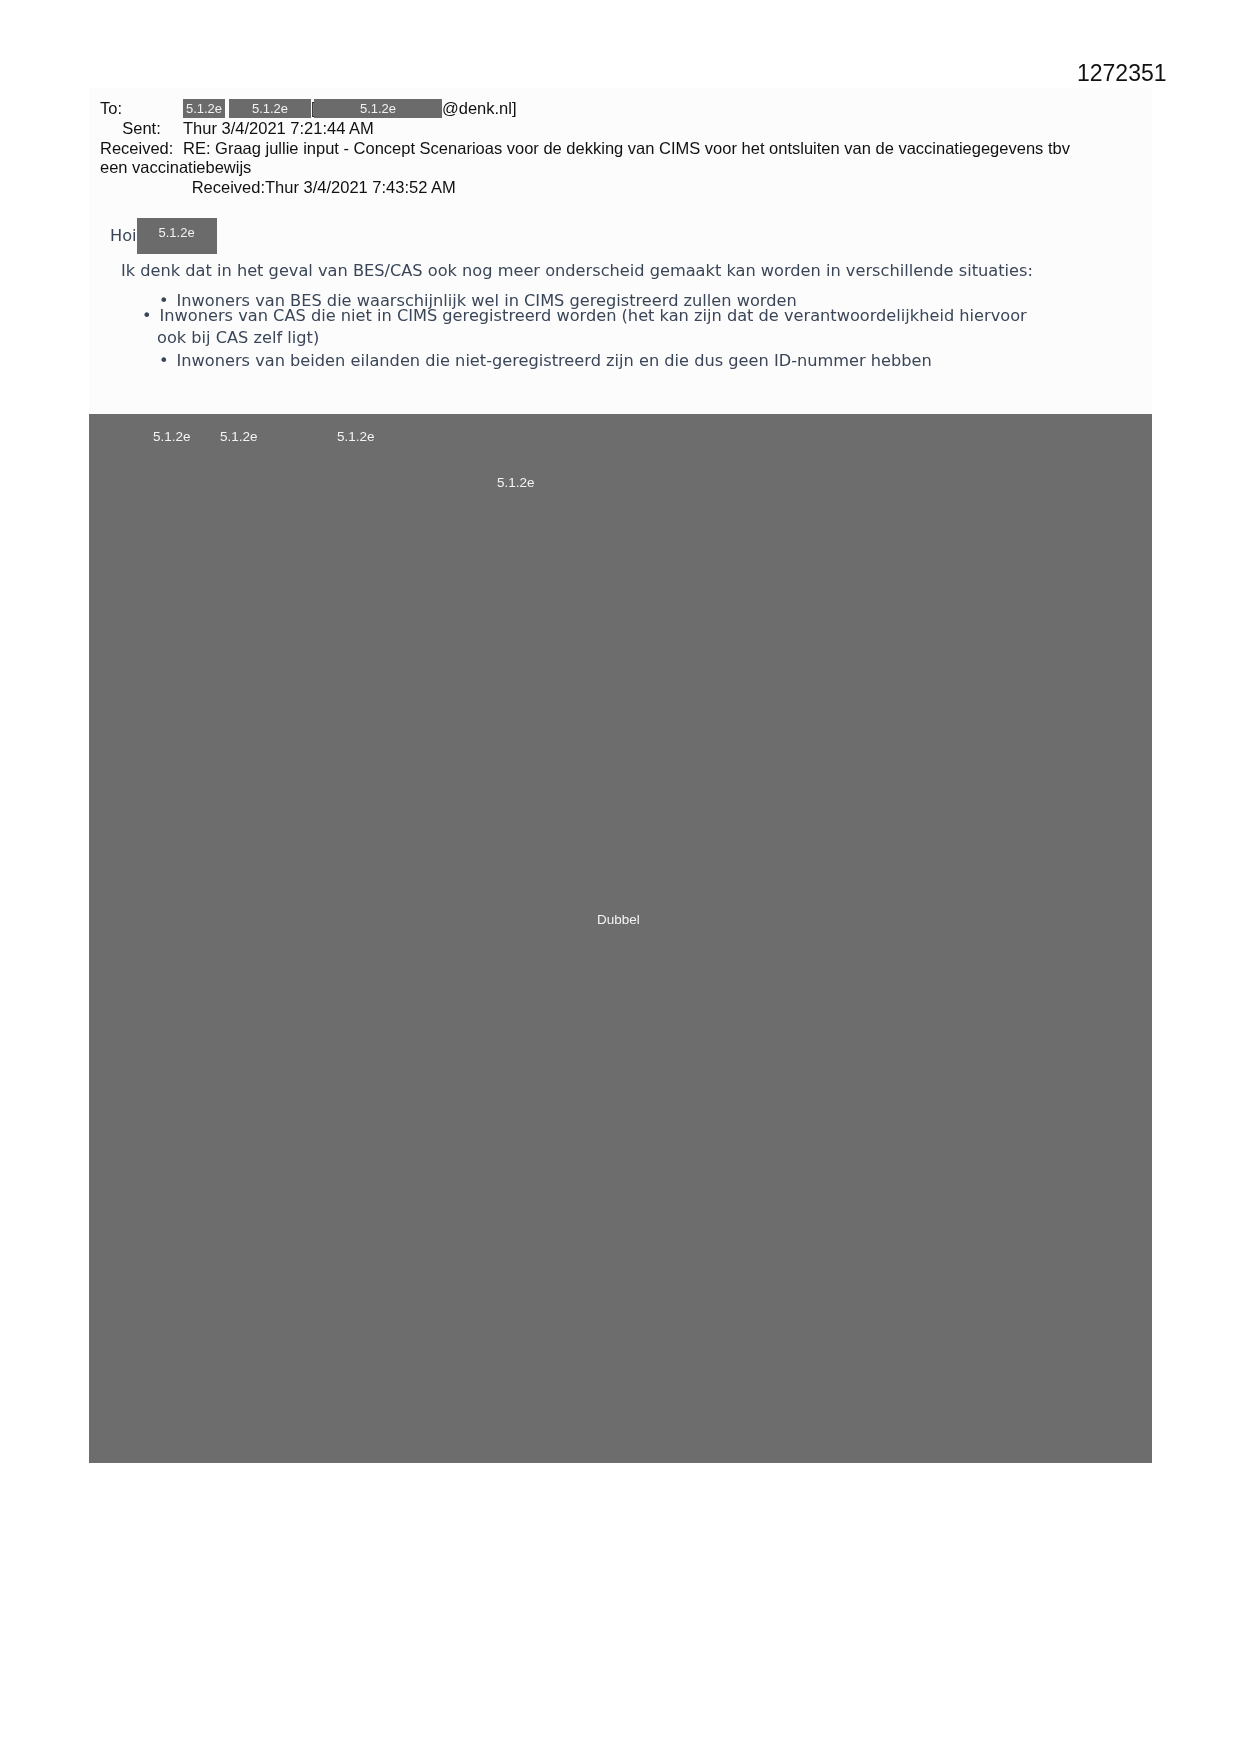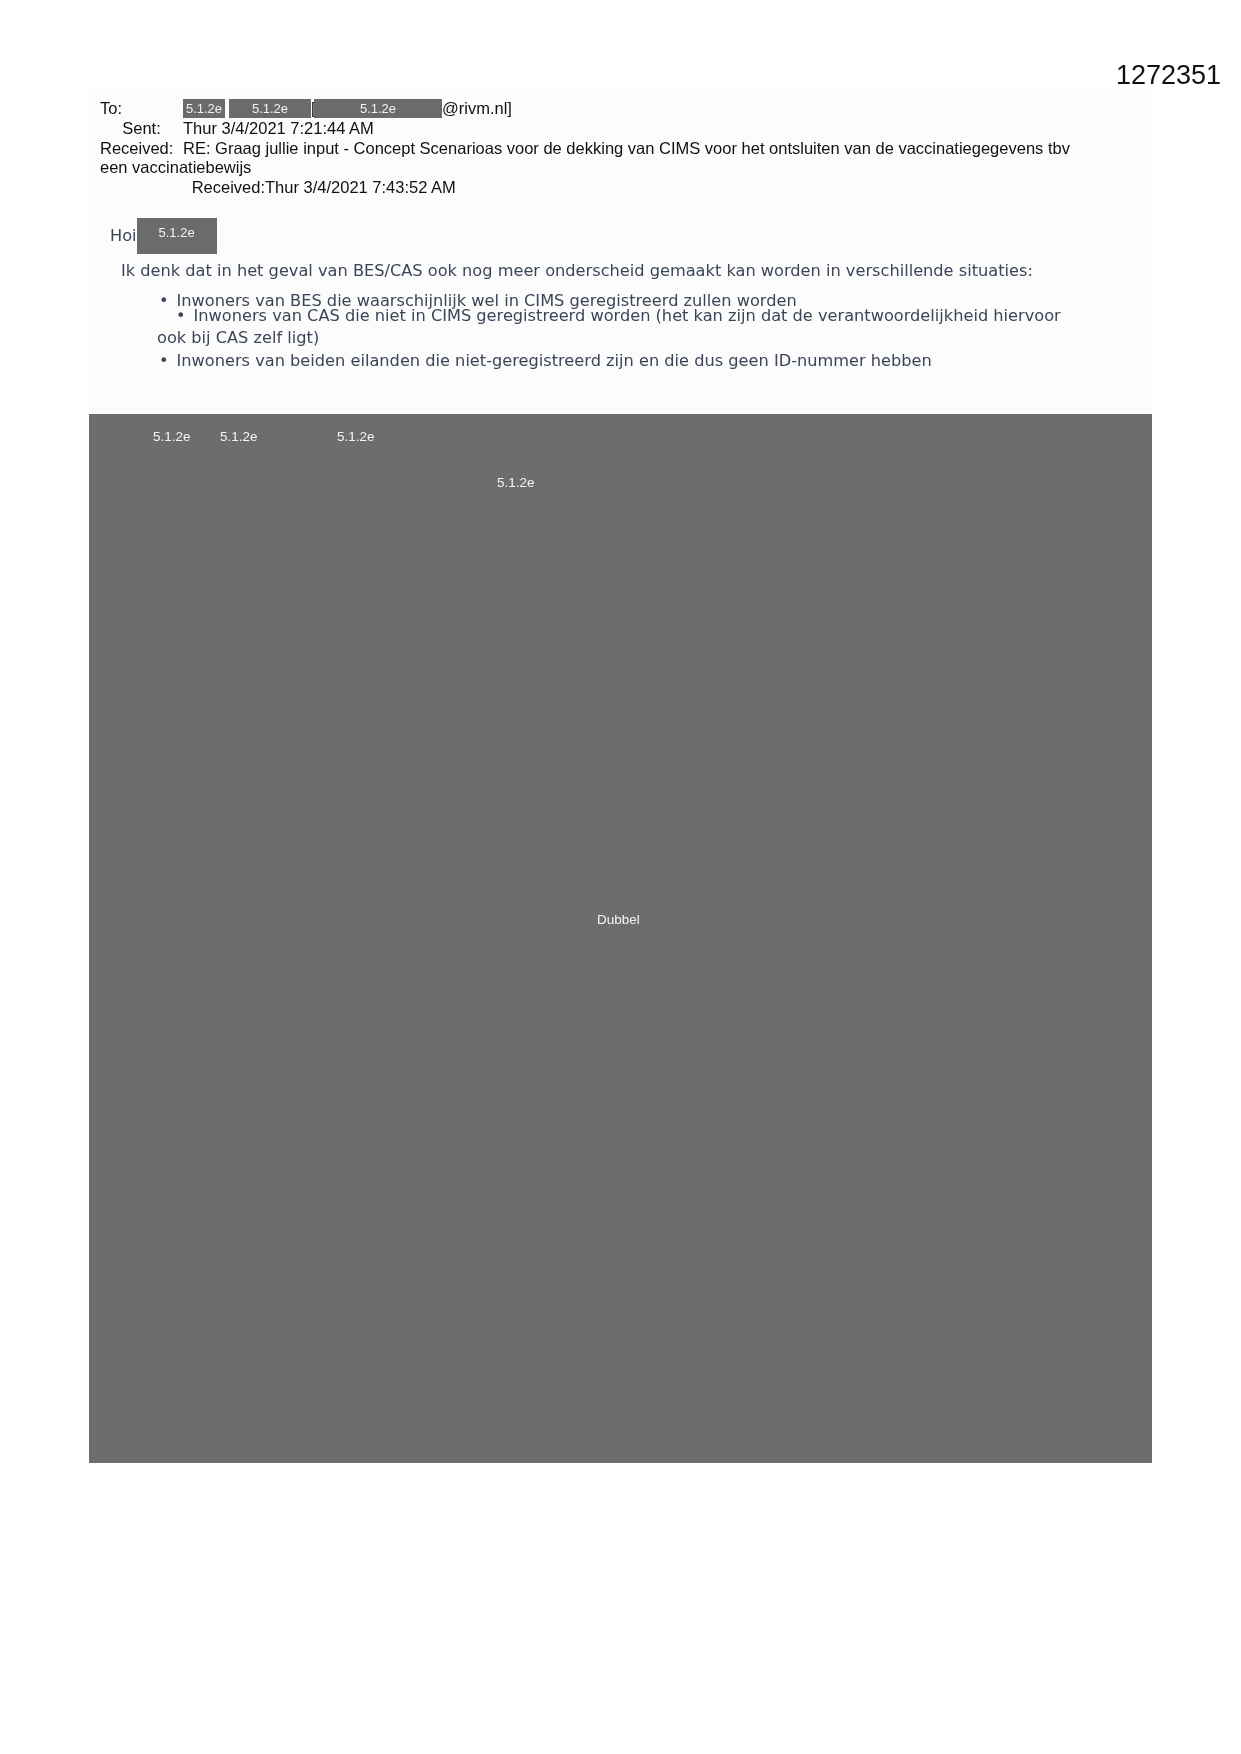--- a/index.html
+++ b/index.html
@@ -1,35 +1,35 @@
 <!DOCTYPE html>
 <html><head>
   <meta charset="utf-8">
   <style>
     html, body { margin: 0; padding: 0; background: #ffffff; }
     body { width: 1241px; height: 1754px; position: relative; overflow: hidden; font-family: "Liberation Sans", sans-serif; color: #111; }
-    .doc-id { position: absolute; top: 60px; left: 1116px; font-size: 27px; color: #111; font-family: "Liberation Sans", sans-serif; }
+    .doc-id { position: absolute; top: 60px; left: 1077px; font-size: 23px; color: #111; font-family: "Liberation Sans", sans-serif; }
     .email-panel { position: absolute; left: 89px; top: 88px; width: 1063px; height: 326px; background: #fcfcfc; }
     .hdr { position: absolute; left: 100px; font-size: 16.5px; line-height: 19px; white-space: nowrap; }
     .hdr .lbl { font-weight: normal; display: inline-block; }
     .redact { display: inline-block; background: #6b6b6b; color: #f2f2f2; font-size: 13px; text-align: center; line-height: 19px; height: 19px; vertical-align: top; }
     .body-text { position: absolute; font-family: "DejaVu Sans", sans-serif; font-size: 16.2px; color: #3a4658; white-space: nowrap; line-height: 22px; }
     .bullet::before { content: "\2022"; margin-right: 8px; }
     .grey-block { position: absolute; left: 89px; top: 414px; width: 1063px; height: 1049px; background: #6d6d6d; }
     .grey-label { position: absolute; color: #f4f4f4; font-size: 13.5px; font-family: "Liberation Sans", sans-serif; }
   </style>
 </head>
 <body>
 
 <div class="doc-id">1272351</div>
 
 <div class="email-panel"></div>
 
 <div class="hdr" style="top:99px;">
-  <span class="lbl" style="width:83px;">To:</span><span class="redact" style="width:42px;">5.1.2e</span><span style="display:inline-block;width:4px;"></span><span class="redact" style="width:82px;">5.1.2e</span><span style="display:inline-block;width:3px;">[</span><span class="redact" style="width:128px;">5.1.2e</span><span>@rivm.nl]</span>
+  <span class="lbl" style="width:83px;">To:</span><span class="redact" style="width:42px;">5.1.2e</span><span style="display:inline-block;width:4px;"></span><span class="redact" style="width:82px;">5.1.2e</span><span style="display:inline-block;width:3px;">[</span><span class="redact" style="width:128px;">5.1.2e</span><span>@denk.nl]</span>
 </div>
 
 <div class="hdr" style="top:119px;">
   <span class="lbl" style="width:83px;text-align:center;">Sent:</span><span>Thur 3/4/2021 7:21:44 AM</span>
 </div>
 
 <div class="hdr" style="top:139px;">
   <span class="lbl" style="width:83px;">Received:</span><span>RE: Graag jullie input - Concept Scenarioas voor de dekking van CIMS voor het ontsluiten van de vaccinatiegegevens tbv</span>
 </div>
 <div class="hdr" style="top:158px;">een vaccinatiebewijs</div>
@@ -38,21 +38,21 @@
   <span class="lbl" style="width:165px;text-align:right;">Received:</span><span>Thur 3/4/2021 7:43:52 AM</span>
 </div>
 
 <div class="body-text" style="top:218px; left:110px; line-height:36px;">
   <span>Hoi</span><span class="redact" style="width:80px;height:36px;line-height:30px;vertical-align:top;font-family:'Liberation Sans',sans-serif;">5.1.2e</span>
 </div>
 
 <div class="body-text" style="top:260px; left:110px;margin-left:11px;">Ik denk dat in het geval van BES/CAS ook nog meer onderscheid gemaakt kan worden in verschillende situaties:</div>
 
 <div class="body-text bullet" style="top:282px; left:159px;margin-top:8px;">Inwoners van BES die waarschijnlijk wel in CIMS geregistreerd zullen worden</div>
-<div class="body-text bullet" style="top:305px; left:176px;">Inwoners van CAS die niet in CIMS geregistreerd worden (het kan zijn dat de verantwoordelijkheid hiervoor</div>
+<div class="body-text bullet" style="top:305px; left:142px;">Inwoners van CAS die niet in CIMS geregistreerd worden (het kan zijn dat de verantwoordelijkheid hiervoor</div>
 <div class="body-text" style="top:327px; left:157px;">ook bij CAS zelf ligt)</div>
 <div class="body-text bullet" style="top:350px; left:159px;">Inwoners van beiden eilanden die niet-geregistreerd zijn en die dus geen ID-nummer hebben</div>
 
 <div class="grey-block">
   <span class="grey-label" style="left:64px; top:15px;">5.1.2e</span>
   <span class="grey-label" style="left:131px; top:15px;">5.1.2e</span>
   <span class="grey-label" style="left:248px; top:15px;">5.1.2e</span>
   <span class="grey-label" style="left:408px; top:61px;">5.1.2e</span>
   <span class="grey-label" style="left:508px; top:498px;text-align:center;">Dubbel</span>
 </div>

